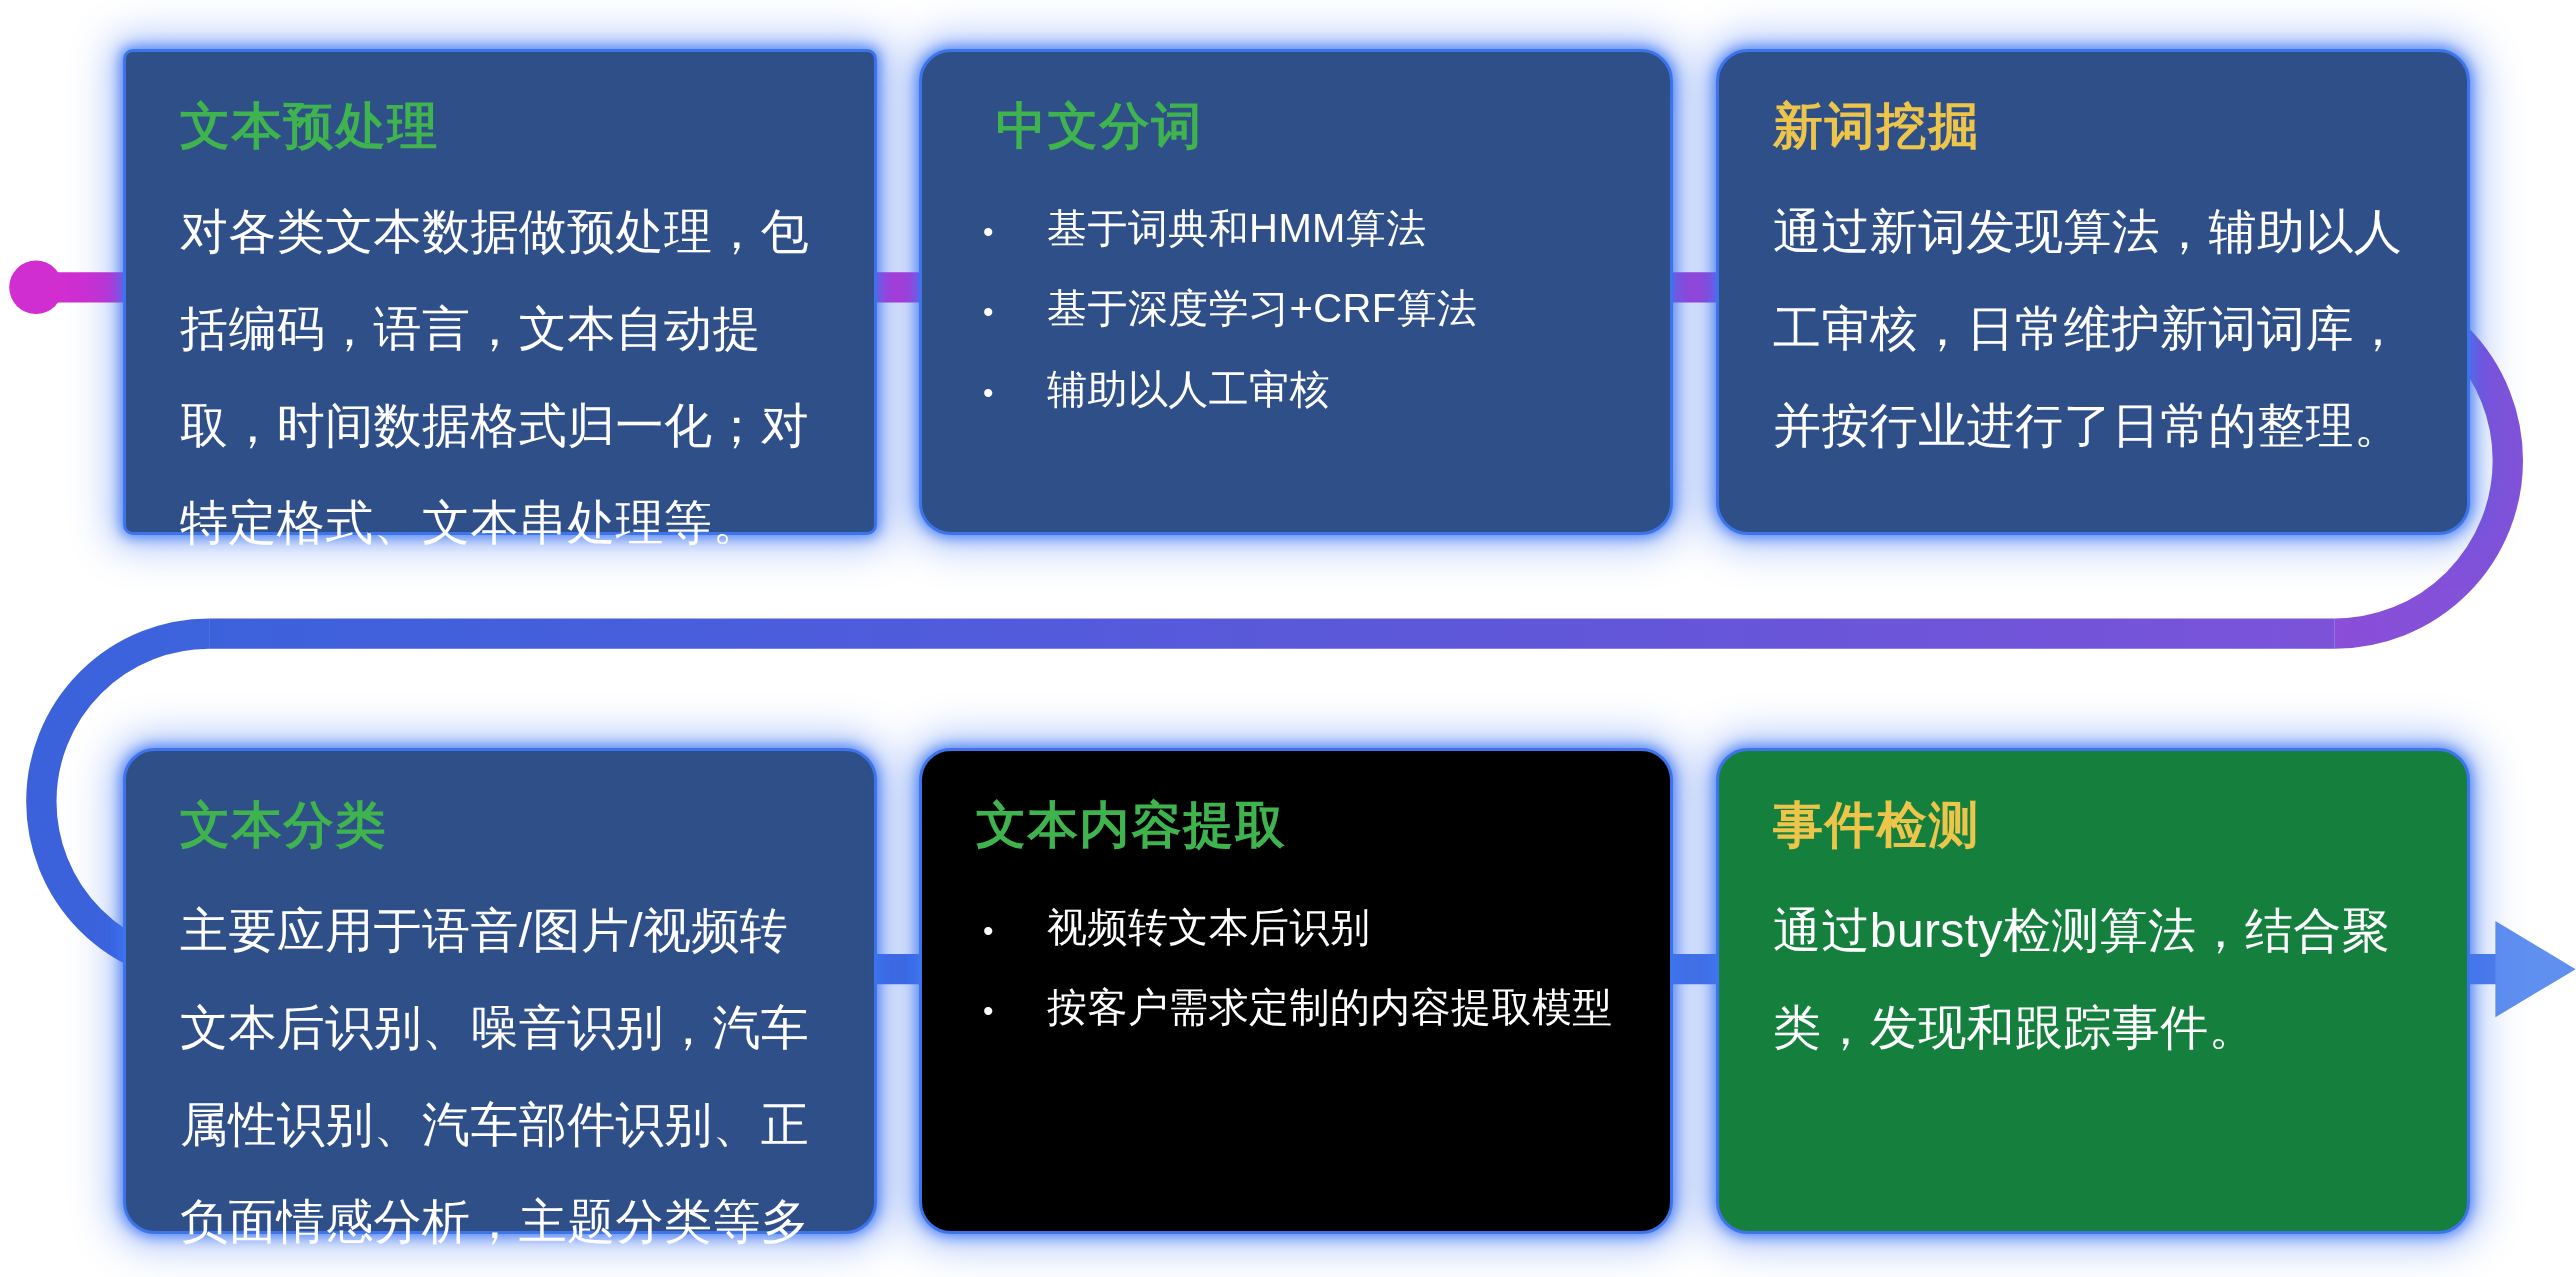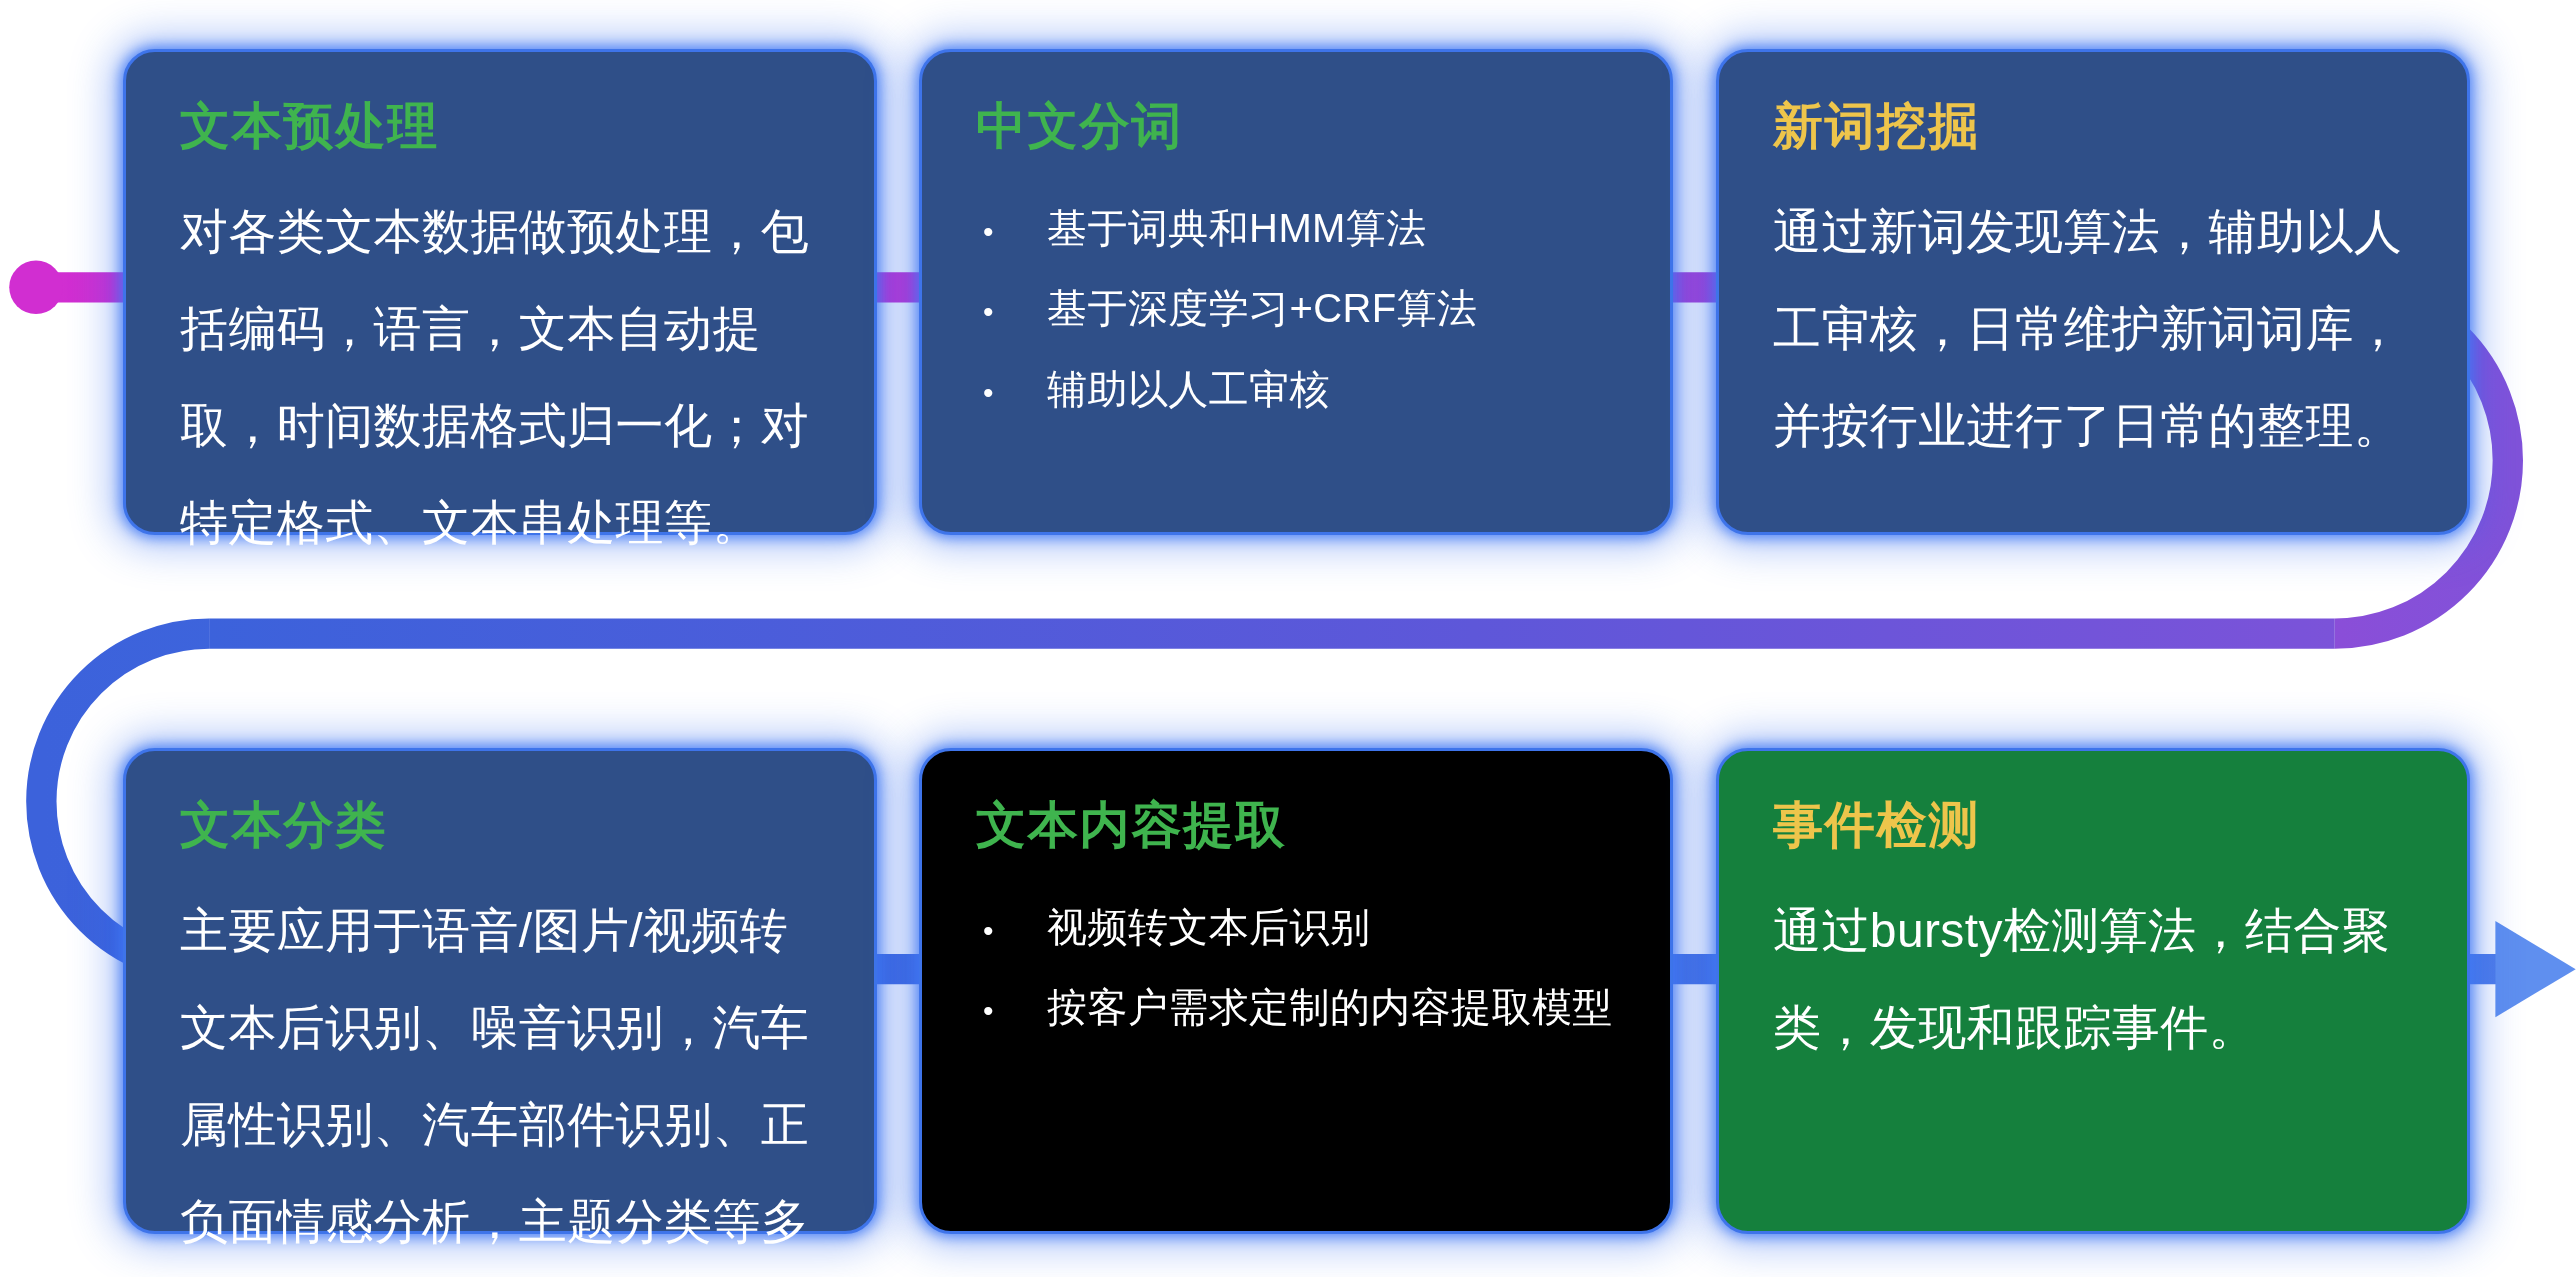--- a/index.html
+++ b/index.html
@@ -73,27 +73,27 @@
     </defs>
 
     <path d="M 40 322 H 2616 A 194 194 0 0 1 2616 710" fill="none" stroke="url(#gTop)" stroke-width="34"></path>
     <path d="M 2616 710 H 234" fill="none" stroke="url(#gMid)" stroke-width="34"></path>
     <path d="M 234 710 A 188 188 0 0 0 234 1086 H 2806" fill="none" stroke="url(#gBot)" stroke-width="34"></path>
 
     <circle cx="40" cy="322" r="30" fill="#D12ED1"></circle>
     <polygon points="2796,1032 2886,1086 2796,1140" fill="#5F8FEF"></polygon>
   </svg>
 
-  <div class="card r1 col1" style="background-color: rgb(47, 79, 136);">
+  <div class="card r1 col1" style="background-color: rgb(47, 79, 136); border-radius: 10px;">
     <h2 class="card-title" style="color: rgb(63, 180, 78);">文本预处理</h2>
     <p class="card-body">对各类文本数据做预处理，包括编码，语言，文本自动提取，时间数据格式归一化；对特定格式、文本串处理等。</p>
   </div>
 
   <div class="card r1 col2" style="background-color: rgb(47, 79, 136);">
-    <h2 class="card-title" style="color: rgb(63, 180, 78);">中文分词</h2>
+    <h2 class="card-title" style="color: rgb(63, 180, 78); margin-left: 20px;">中文分词</h2>
     <div class="card-bullets">
         <div class="bullet-row">
           <span class="bullet-mark">•</span>
           <span class="bullet-text">基于词典和HMM算法</span>
         </div>
         <div class="bullet-row">
           <span class="bullet-mark">•</span>
           <span class="bullet-text">基于深度学习+CRF算法</span>
         </div>
         <div class="bullet-row">

